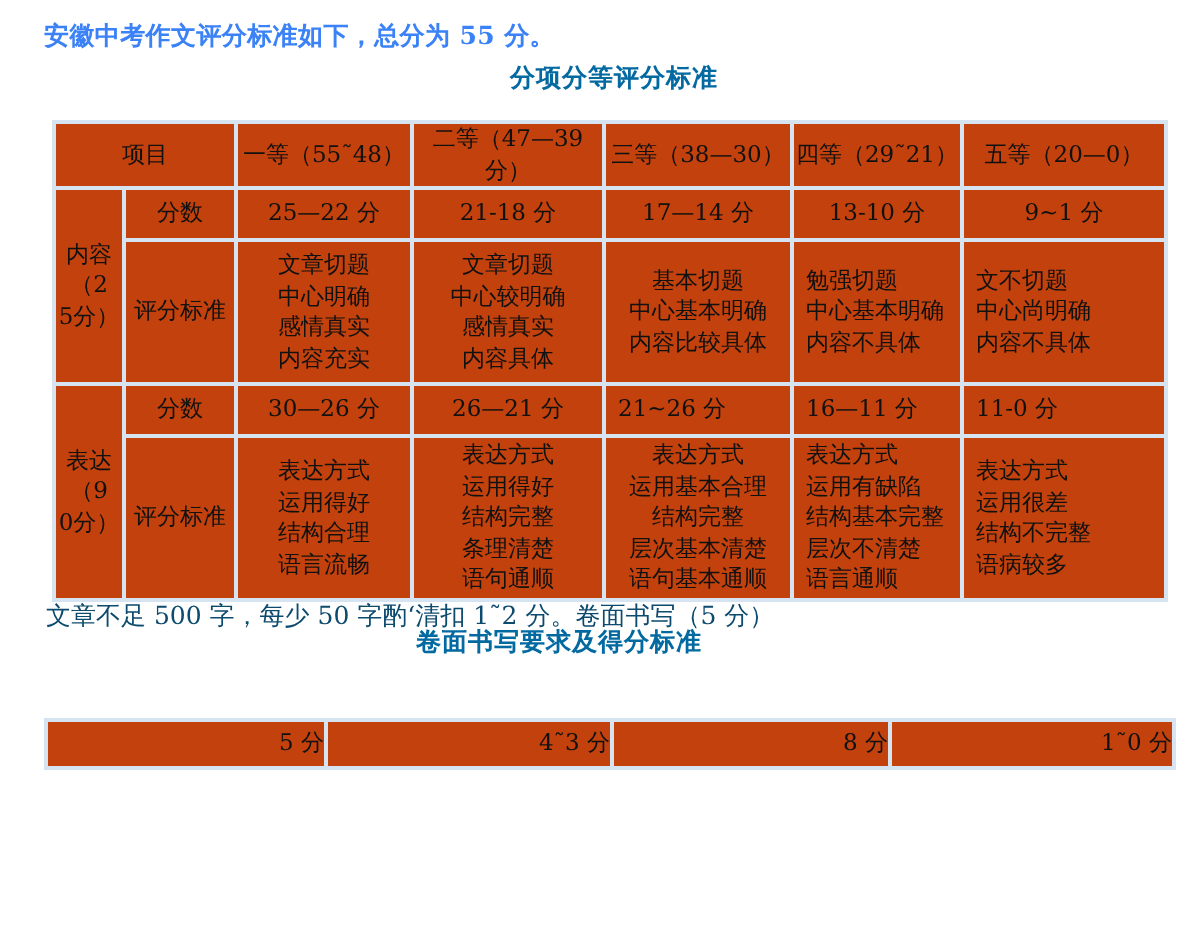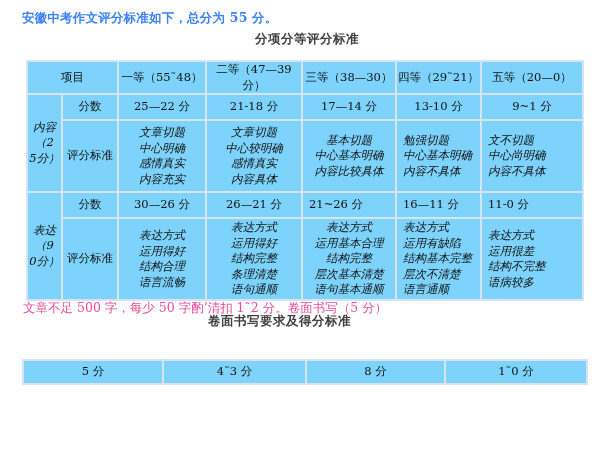--- a/index.html
+++ b/index.html
@@ -1,34 +1,34 @@
 <!DOCTYPE html>
 <html><head>
 <meta charset="utf-8">
 <style>
   html, body { margin: 0; padding: 0; background: #ffffff; }
   body { width: 600px; height: 466px; position: relative; overflow: hidden;
          font-family: "DejaVu Serif", "Liberation Serif", serif; color: #111; }
   .intro { position: absolute; left: 22px; top: 10px; font-size: 12.5px; font-weight: bold; color: #3b82f6; letter-spacing: 0.2px; }
-  .title-red { position: absolute; color: #404040; font-weight: bold; font-size: 12.5px; letter-spacing: 0.5px; }
+  .title-red { position: absolute; color: #0369a1; font-weight: bold; font-size: 12.5px; letter-spacing: 0.5px; }
   .t1-title { left: 255px; top: 31px; }
   .t2-title { left: 208px; top: 313px; }
-  table { position: absolute; border-collapse: collapse; table-layout: fixed; background: #7dd3fc; }
+  table { position: absolute; border-collapse: collapse; table-layout: fixed; background: #c2410c; }
   td { border: 2px solid #d6e3f1; text-align: center; vertical-align: middle; font-size: 11.5px; line-height: 15.5px; padding: 0; }
   #t1 { left: 26px; top: 60px; width: 556px; }
   #t1 .hdr td { height: 22px; }
   #t1 .score td { height: 24px; }
   #t1 .crit1 td { height: 70px; }
   #t1 .score2 td { height: 24px; }
   #t1 .crit2 td { height: 80px; }
   .left { text-align: left; padding-left: 6px; }
-  .multiline { white-space: pre-line; font-style: italic; }
-  .note { position: absolute; left: 23px; top: 300px; font-size: 12.5px; color: #ec4899; }
+  .multiline { white-space: pre-line; }
+  .note { position: absolute; left: 23px; top: 300px; font-size: 12.5px; color: #0c4a6e; }
   #t2 { left: 22px; top: 359px; width: 564px; }
-  #t2 .hdr td { height: 22px; }
+  #t2 .hdr td { height: 22px; text-align: right; }
   #t2 .body td { height: 56px; padding: 0 3px; line-height: 16px; }
 </style>
 </head>
 <body>
 
 <div class="intro">安徽中考作文评分标准如下，总分为 55 分。</div>
 <div class="title-red t1-title">分项分等评分标准</div>
 
 <table id="t1">
   <colgroup>

